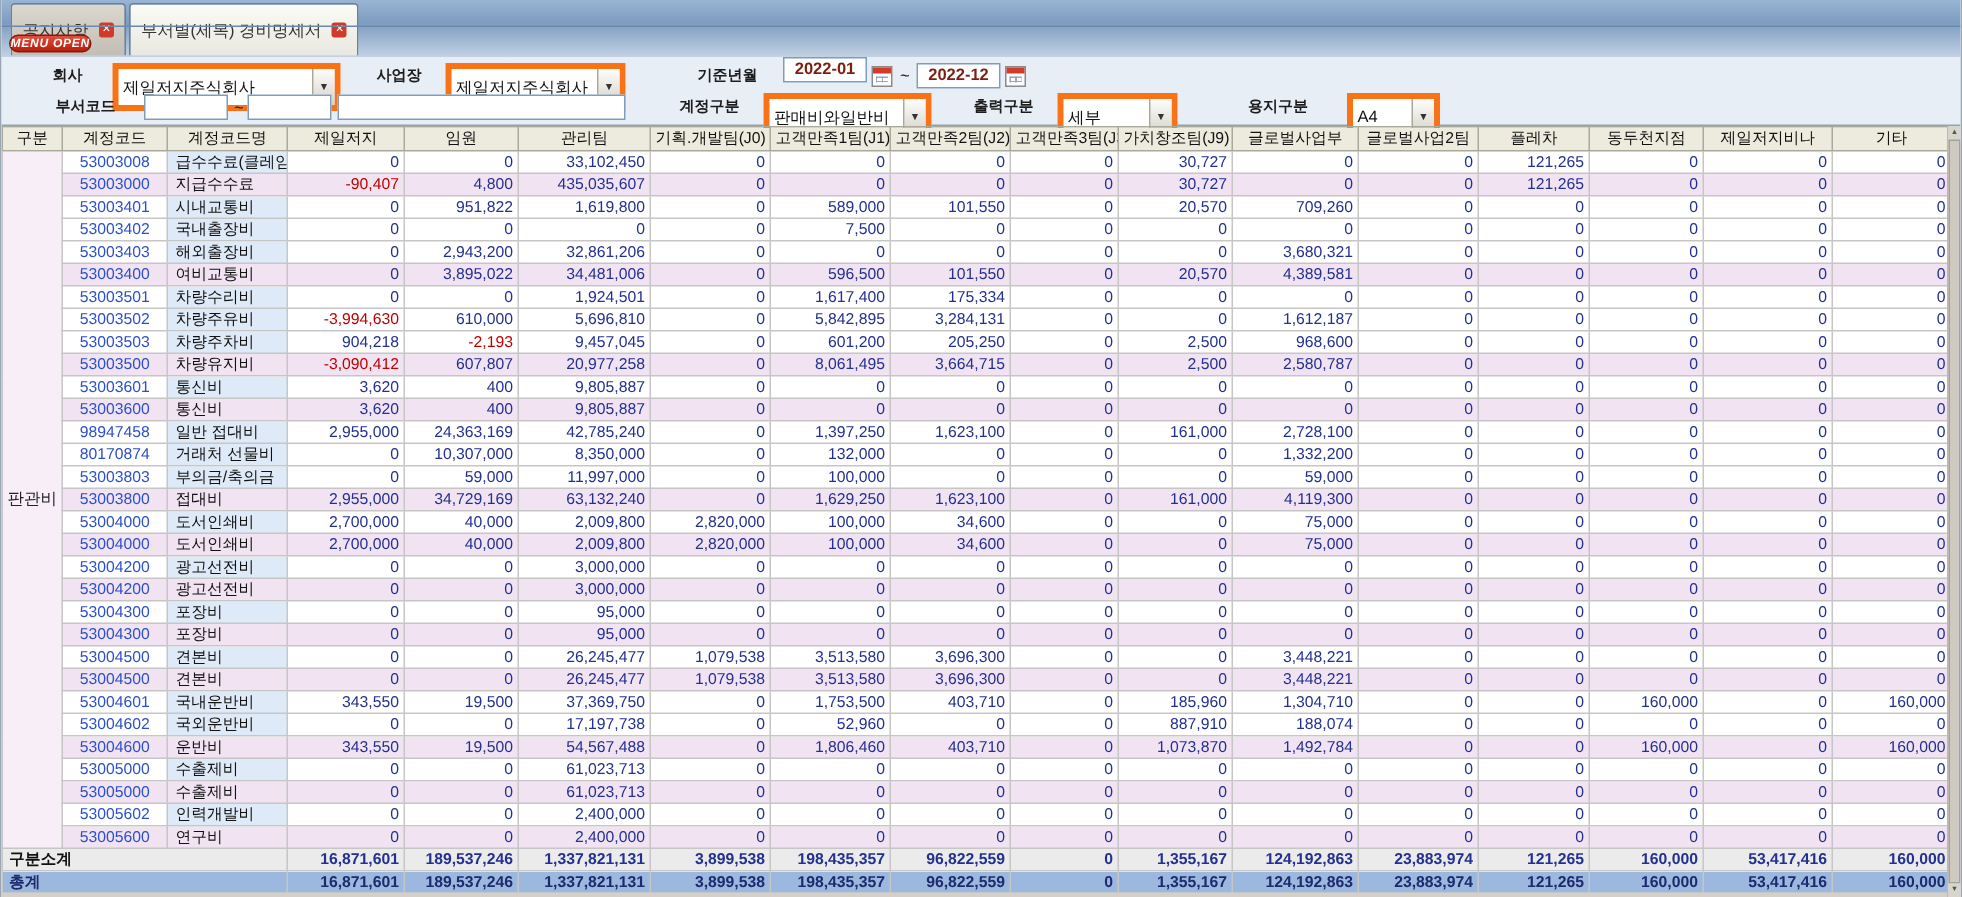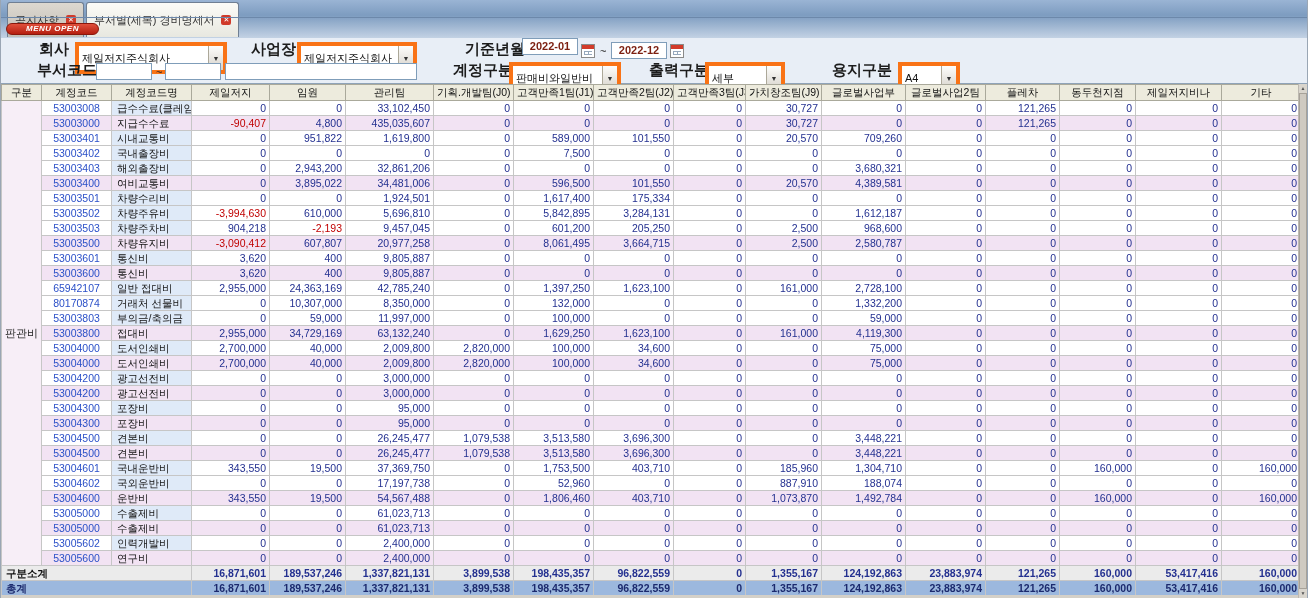--- a/index.html
+++ b/index.html
@@ -11,30 +11,30 @@
   .topbar { position:absolute; top:0; left:0; right:0; height:38px;
     background:linear-gradient(180deg,#9ab4d4 0%,#7d9cc0 40%,#c3d2e4 100%); }
   .tab { position:absolute; top:2px; height:15px; display:flex; align-items:center;
     padding:17px 7px; border:1px solid #6f7f93; border-bottom:none;
     border-radius:3px 3px 0 0; font-size:11px; color:#333; }
   .tab.inactive { left:6px; background:linear-gradient(#dcd8d0,#c2beb6); }
   .tab.active { left:85px; background:linear-gradient(#fbfbf7,#e8e8e0); }
   .tab-x { display:inline-block; width:10px; height:10px; margin-left:7px; background:#d03a2a;
     color:#fff; font-size:7px; line-height:10px; text-align:center; border-radius:2px; }
   .tabline { position:absolute; top:17px; left:0; right:0; height:1px; background:#6c88aa; }
-  .menu-open { position:absolute; top:23px; left:5px; height:12px; padding:0 19px;
+  .menu-open { position:absolute; top:23px; left:5px; height:12px; padding:0 0;
     background:linear-gradient(#e0503c,#b51f10); border:1px solid #8a170b; border-radius:7px;
     color:#fff; font-size:8px; font-weight:bold; font-style:italic; letter-spacing:.5px;
     line-height:10px; }
 
   
   .filters { position:absolute; top:38px; left:0; right:0; height:46px;
     background:#e8eef6; border-bottom:1px solid #8fa3b8; }
-  .flabel { position:absolute; font-size:15px; font-weight:bold; color:#1c1c1c;
-    text-align:right; line-height:18px; white-space:nowrap;font-family:Liberation Mono, monospace; }
+  .flabel { position:absolute; font-size:10px; font-weight:bold; color:#1c1c1c;
+    line-height:18px; white-space:nowrap; }
   .sel { position:absolute; height:32px; background:#fff; border:4px solid #f97316;
     display:flex; align-items:center; font-size:11px; color:#111; }
   .sel-text { flex:1; padding-left:3px; white-space:nowrap; overflow:hidden; }
   .sel-btn { width:15px; align-self:stretch; background:linear-gradient(#fdfdfb,#d6d2ca);
     border-left:1px solid #aca899; font-size:7px; color:#333; display:flex;
     align-items:center; justify-content:center; }
   .datebox { position:absolute; height:17px; width:56px; background:#fff; border:1px solid #7f9db9;
     text-align:center; color:#7c1f10; font-weight:bold; font-size:11px; line-height:15px; }
   .tilde { position:absolute; font-size:11px; color:#222; line-height:18px; }
   .txt { position:absolute; height:17px; background:#fff; border:1px solid #7f9db9;
@@ -389,21 +389,21 @@
             <td class="num">0</td>
             <td class="num">0</td>
             <td class="num">0</td>
             <td class="num">0</td>
             <td class="num">0</td>
             <td class="num">0</td>
             <td class="num">0</td>
             <td class="num">0</td>
           </tr>
           <tr class="detail">
-            <td class="code">65942107</td>
+            <td class="code">98947458</td>
             <td class="name">일반 접대비</td>
             <td class="num">2,955,000</td>
             <td class="num">24,363,169</td>
             <td class="num">42,785,240</td>
             <td class="num">0</td>
             <td class="num">1,397,250</td>
             <td class="num">1,623,100</td>
             <td class="num">0</td>
             <td class="num">161,000</td>
             <td class="num">2,728,100</td>

